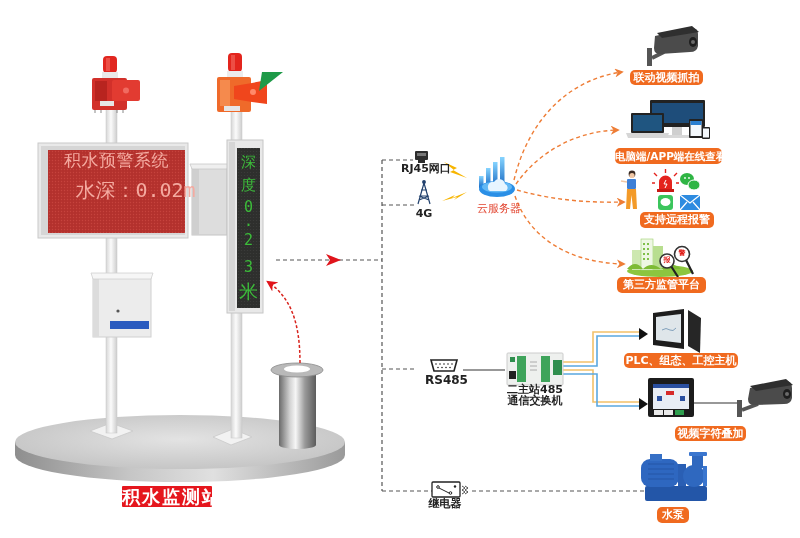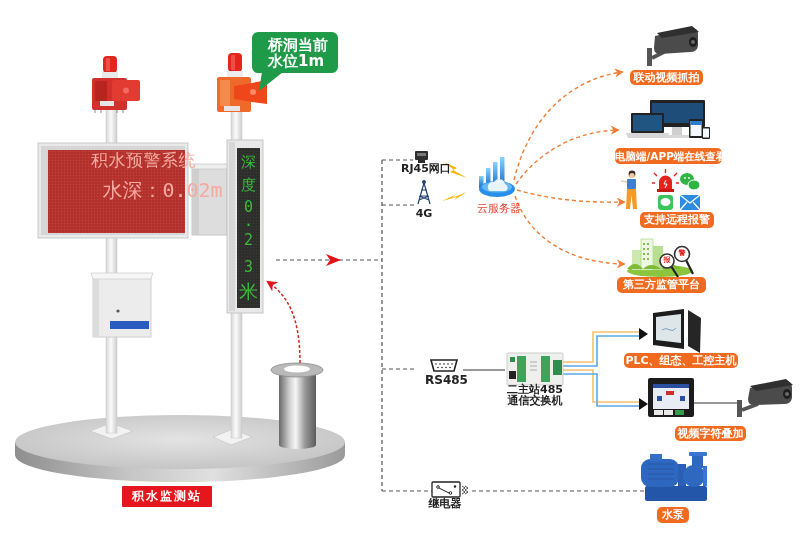--- a/index.html
+++ b/index.html
@@ -7,22 +7,22 @@
   --led-text:#f4aaa0; --led-green:#3cbc3a; --cloud-red:#e2442f;
 }
 html,body{margin:0;padding:0;background:#ffffff;}
 body{width:800px;height:538px;overflow:hidden;font-family:"DejaVu Sans","Liberation Sans",sans-serif;}
 #stage{position:relative;width:800px;height:538px;background:#ffffff;overflow:hidden;}
 #scene{position:absolute;left:0;top:0;width:800px;height:538px;}
 .tag{position:absolute;height:15px;line-height:15px;background:var(--orange);color:#fff;font-weight:bold;font-size:11px;text-align:center;white-space:nowrap;border-radius:5px;font-family:"DejaVu Sans","Liberation Sans",sans-serif;}
 .cap{position:absolute;color:#222;font-size:11px;font-weight:bold;line-height:11px;text-align:center;white-space:nowrap;font-family:"DejaVu Sans","Liberation Sans",sans-serif;}
 .callout{position:absolute;left:252px;top:32px;width:86px;height:41px;background:var(--green);border-radius:6px;color:#fff;font-weight:bold;font-size:15px;line-height:16px;padding:5px 0 0 16px;box-sizing:border-box;white-space:nowrap;}
 .callout div{height:16px;}
-.station-label{position:absolute;left:122px;top:486px;width:90px;height:21px;line-height:21px;background:var(--red);color:#fff;font-weight:bold;font-size:12px;letter-spacing:2px;text-align:center;border-radius:1px;white-space:nowrap;}
-.sign-line{position:absolute;left:48px;width:137px;text-align:center;color:var(--led-text);white-space:nowrap;font-family:"DejaVu Sans Mono","Liberation Mono",monospace;margin-left:27px;}
+.station-label{position:absolute;left:122px;top:486px;width:90px;height:21px;line-height:21px;background:var(--red);color:#fff;font-weight:bold;font-size:18px;letter-spacing:2px;text-align:center;border-radius:1px;white-space:nowrap;}
+.sign-line{position:absolute;left:48px;width:137px;text-align:center;color:var(--led-text);white-space:nowrap;font-family:"DejaVu Sans Mono","Liberation Mono",monospace;}
 .sl1{top:151px;font-size:17px;line-height:19px;letter-spacing:0.5px;}
 .sl2{top:179px;font-size:20px;line-height:22px;padding-left:19px;}
 .sl3{top:207px;font-size:16px;line-height:20px;}
 .led-char{position:absolute;left:237px;width:23px;text-align:center;color:var(--led-green);font-size:15px;line-height:18px;font-family:"DejaVu Sans Mono","Liberation Mono",monospace;}
 .mag-char{position:absolute;width:12px;text-align:center;color:#e0201b;font-size:7px;font-weight:bold;line-height:9px;}
 </style>
 </head>
 <body>
 
 <div id="stage">
@@ -324,24 +324,20 @@
     <path d="M648,464 H674 M648,469 H674 M648,474 H674 M648,479 H674" stroke="#2456a6" stroke-width="1"></path>
     <rect x="650" y="454" width="12" height="7" fill="#3670c6"></rect>
     <rect x="678" y="464" width="8" height="22" fill="#2a5fb4"></rect>
     <circle cx="694" cy="476" r="11" fill="#2f68bf"></circle>
     <rect x="692" y="456" width="11" height="12" fill="#2f68bf"></rect>
     <rect x="689" y="452" width="18" height="4" rx="1" fill="#3a76cf"></rect>
     <rect x="703" y="466" width="4" height="20" fill="#3a76cf"></rect>
   </g>
 </svg>
 
-<div class="callout">
-  <div>桥洞当前</div>
-  <div>水位1m</div>
-</div>
 
 <div class="sign-line sl1">积水预警系统</div>
 <div class="sign-line sl2">水深：0.02m</div>
 
 <div>
   <div class="led-char" style="top:153px">深</div>
   <div class="led-char" style="top:176px">度</div>
   <div class="led-char" style="top:198px">0</div>
   <div class="led-char" style="top:216px">·</div>
   <div class="led-char" style="top:231px">2</div>

